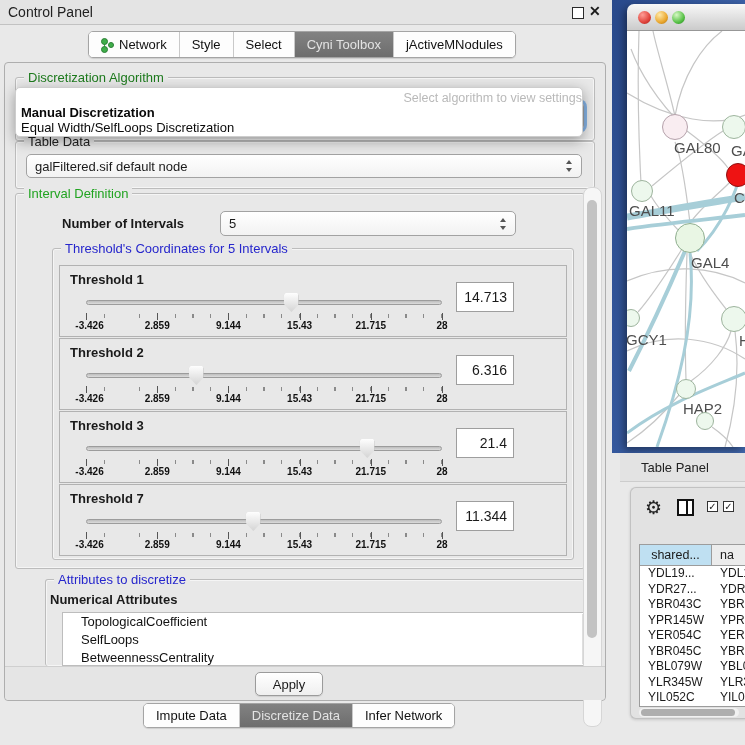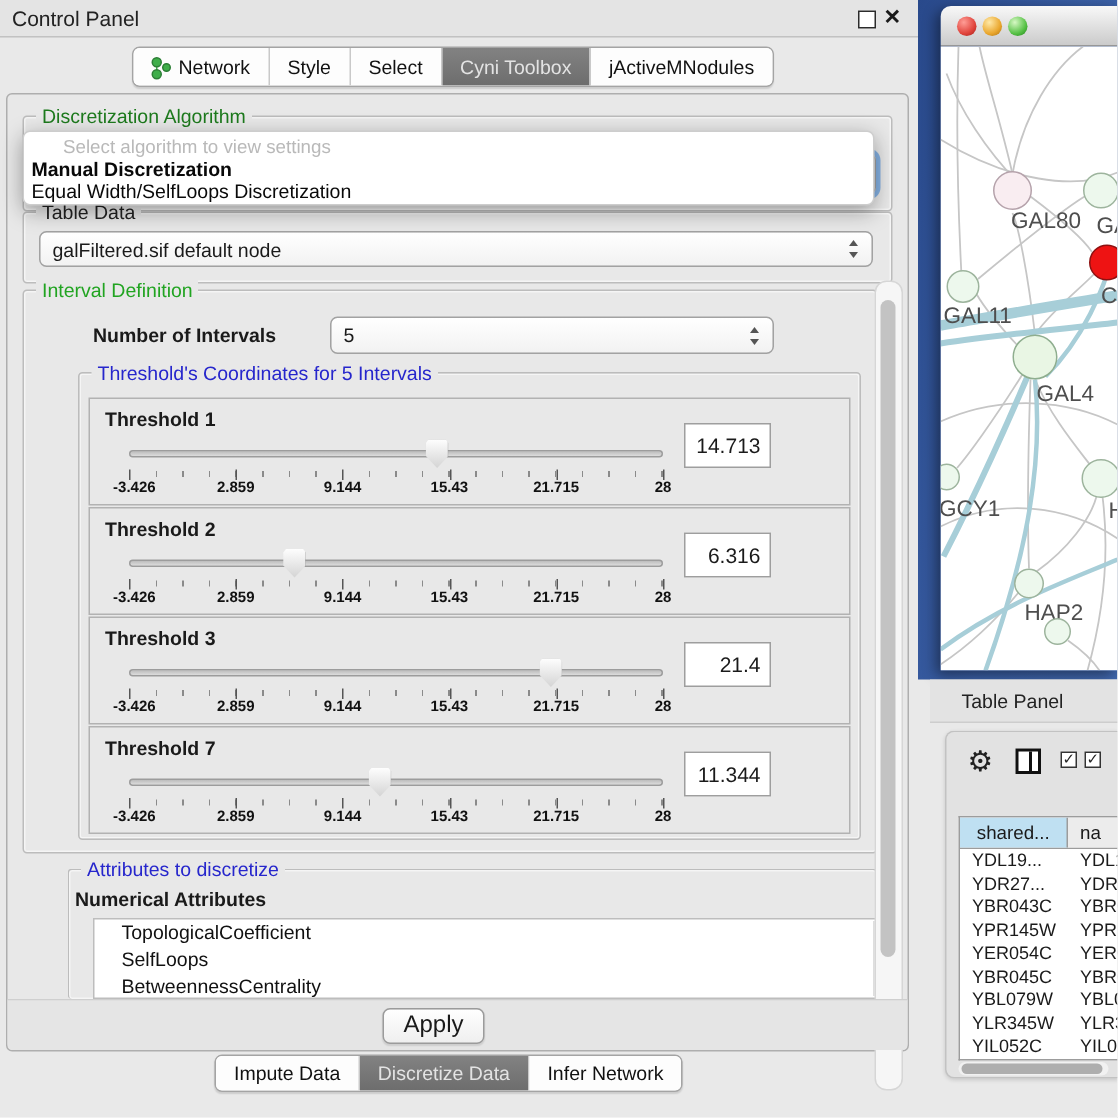--- a/index.html
+++ b/index.html
@@ -36,21 +36,21 @@
   .combo{position:absolute;background:linear-gradient(#ffffff,#f2f2f2);border:1px solid #a2a2a2;
          border-radius:5px;font-size:13px;display:flex;align-items:center;padding:0 8px;box-sizing:border-box;}
   .combo .arrows{position:absolute;right:8px;top:50%;transform:translateY(-50%);width:7px;height:12px;}
   .combo .arrows:before,.combo .arrows:after{content:"";position:absolute;left:0;border-left:3.5px solid transparent;border-right:3.5px solid transparent;}
   .combo .arrows:before{top:0;border-bottom:4px solid #555;}
   .combo .arrows:after{bottom:0;border-top:4px solid #555;}
   .combo.focus-ring{box-shadow:0 0 0 3px #85b2e4;}
   
   .popup{position:absolute;left:10px;top:24px;width:566px;height:48px;background:#fff;
          border:1px solid #cdcdcd;border-radius:5px;box-shadow:0 4px 14px rgba(0,0,0,.35);z-index:9;}
-  .popup .hint{position:absolute;left:0;right:0;top:3px;text-align:left;font-size:12.5px;color:#b9b9b9;padding-left:26px;}
+  .popup .hint{position:absolute;left:0;right:0;top:3px;text-align:right;font-size:12.5px;color:#b9b9b9;}
   .popup .opt{position:absolute;left:5px;font-size:13px;color:#090909;white-space:nowrap;}
   .popup .opt.b{font-weight:bold;top:17px;}
   .popup .opt.p{top:32px;}
   
   .tpanel{position:absolute;left:6px;width:506px;height:70px;border:1px solid #b2b2b2;background:#e8e8e8;}
   .tlabel{position:absolute;left:10px;top:6px;font-weight:bold;font-size:13px;}
   .slider{position:absolute;left:26px;top:26px;width:356px;height:40px;}
   .track{position:absolute;left:0;top:8px;width:100%;height:5px;border-radius:3px;
          background:linear-gradient(#bdbdbd,#dcdcdc);border:1px solid #9c9c9c;box-sizing:border-box;}
   .thumb{position:absolute;top:1px;width:15px;height:19px;transform:translateX(-50%);
@@ -74,21 +74,21 @@
   .attr-list{position:absolute;background:#fff;border:1px solid #bdbdbd;font-size:13px;overflow:hidden;}
   .attr-list .li{padding:1px 0 1px 18px;line-height:16px;color:#111;white-space:nowrap;}
   .list-scroll{position:absolute;right:1px;top:1px;bottom:1px;width:13px;background:#f3f3f3;border-left:1px solid #dedede;}
   .list-scroll .th{position:absolute;left:2px;top:2px;width:9px;height:34px;border-radius:5px;background:#b9b9b9;}
   .main-scroll{position:absolute;left:578px;top:124px;width:17px;height:538px;background:#f6f6f6;
                border:1px solid #d6d6d6;border-radius:8px;}
   .main-scroll .th{position:absolute;left:2.5px;top:12px;width:10px;height:438px;border-radius:6px;background:#c3c3c3;}
   .apply-strip{position:absolute;left:0;right:0;bottom:0;height:33px;background:#e5e5e5;
                border-top:1px solid #cfcfcf;border-radius:0 0 4px 4px;}
   .btn{position:absolute;background:linear-gradient(#ffffff,#efefef);border:1px solid #9b9b9b;border-radius:5px;
-       font-size:16px;display:flex;align-items:center;justify-content:center;box-shadow:0 1px 1px rgba(0,0,0,.1);text-align:center;}
+       font-size:13px;display:flex;align-items:center;justify-content:center;box-shadow:0 1px 1px rgba(0,0,0,.1);text-align:center;}
   
   .desktop{position:absolute;left:612px;top:0;width:133px;height:453px;
            background:linear-gradient(100deg,#29498b 0%,#3a5fa5 55%,#4168ae 100%);}
   .net-window{position:absolute;left:15px;top:4px;width:118px;height:443px;border-radius:7px 0 0 0;
               overflow:hidden;box-shadow:-3px 3px 9px rgba(0,0,0,.45);}
   .net-titlebar{position:relative;height:26px;background:linear-gradient(#f8f8f8,#cbcbcb);border-bottom:1px solid #979797;}
   .light{position:absolute;top:6.5px;width:13px;height:13px;border-radius:50%;}
   .light.red{left:11px;background:radial-gradient(circle at 35% 30%,#ff9d96,#e0443c 60%,#9e1d17);}
   .light.yellow{left:28px;background:radial-gradient(circle at 35% 30%,#ffe9a8,#eaa72e 60%,#a86e0e);}
   .light.green{left:45px;background:radial-gradient(circle at 35% 30%,#d6f8c4,#57c146 60%,#1d7f17);}

